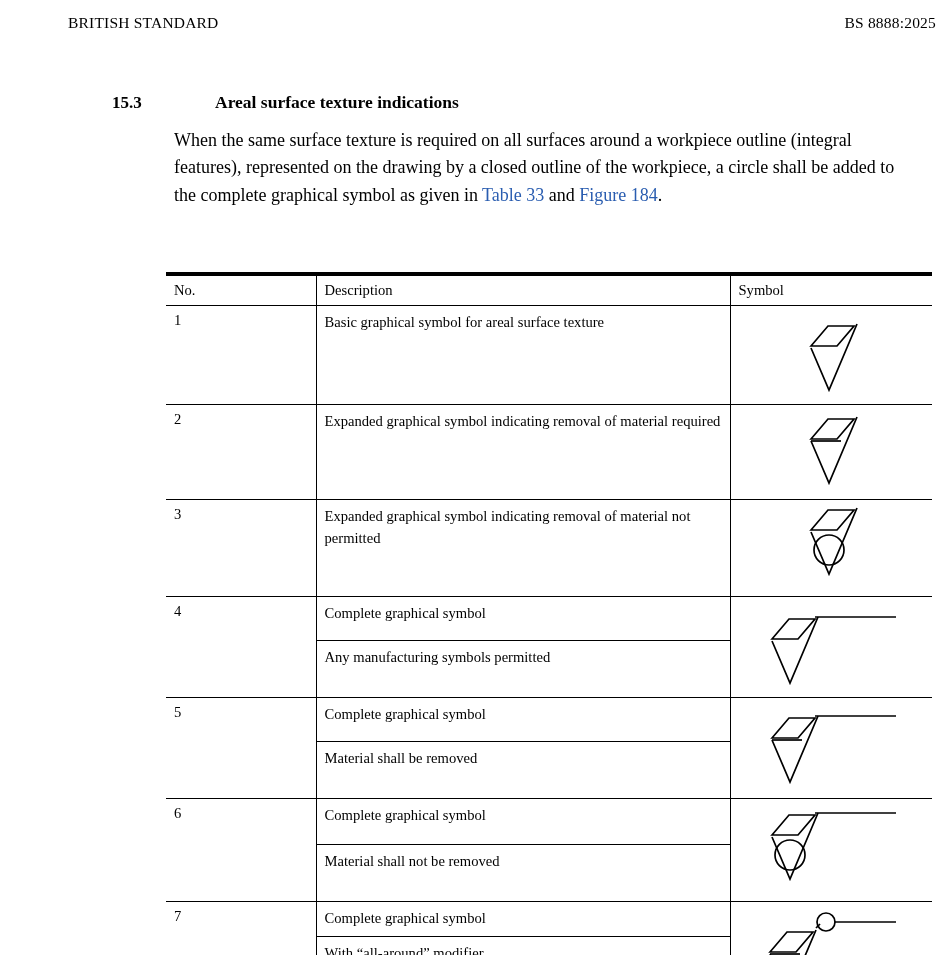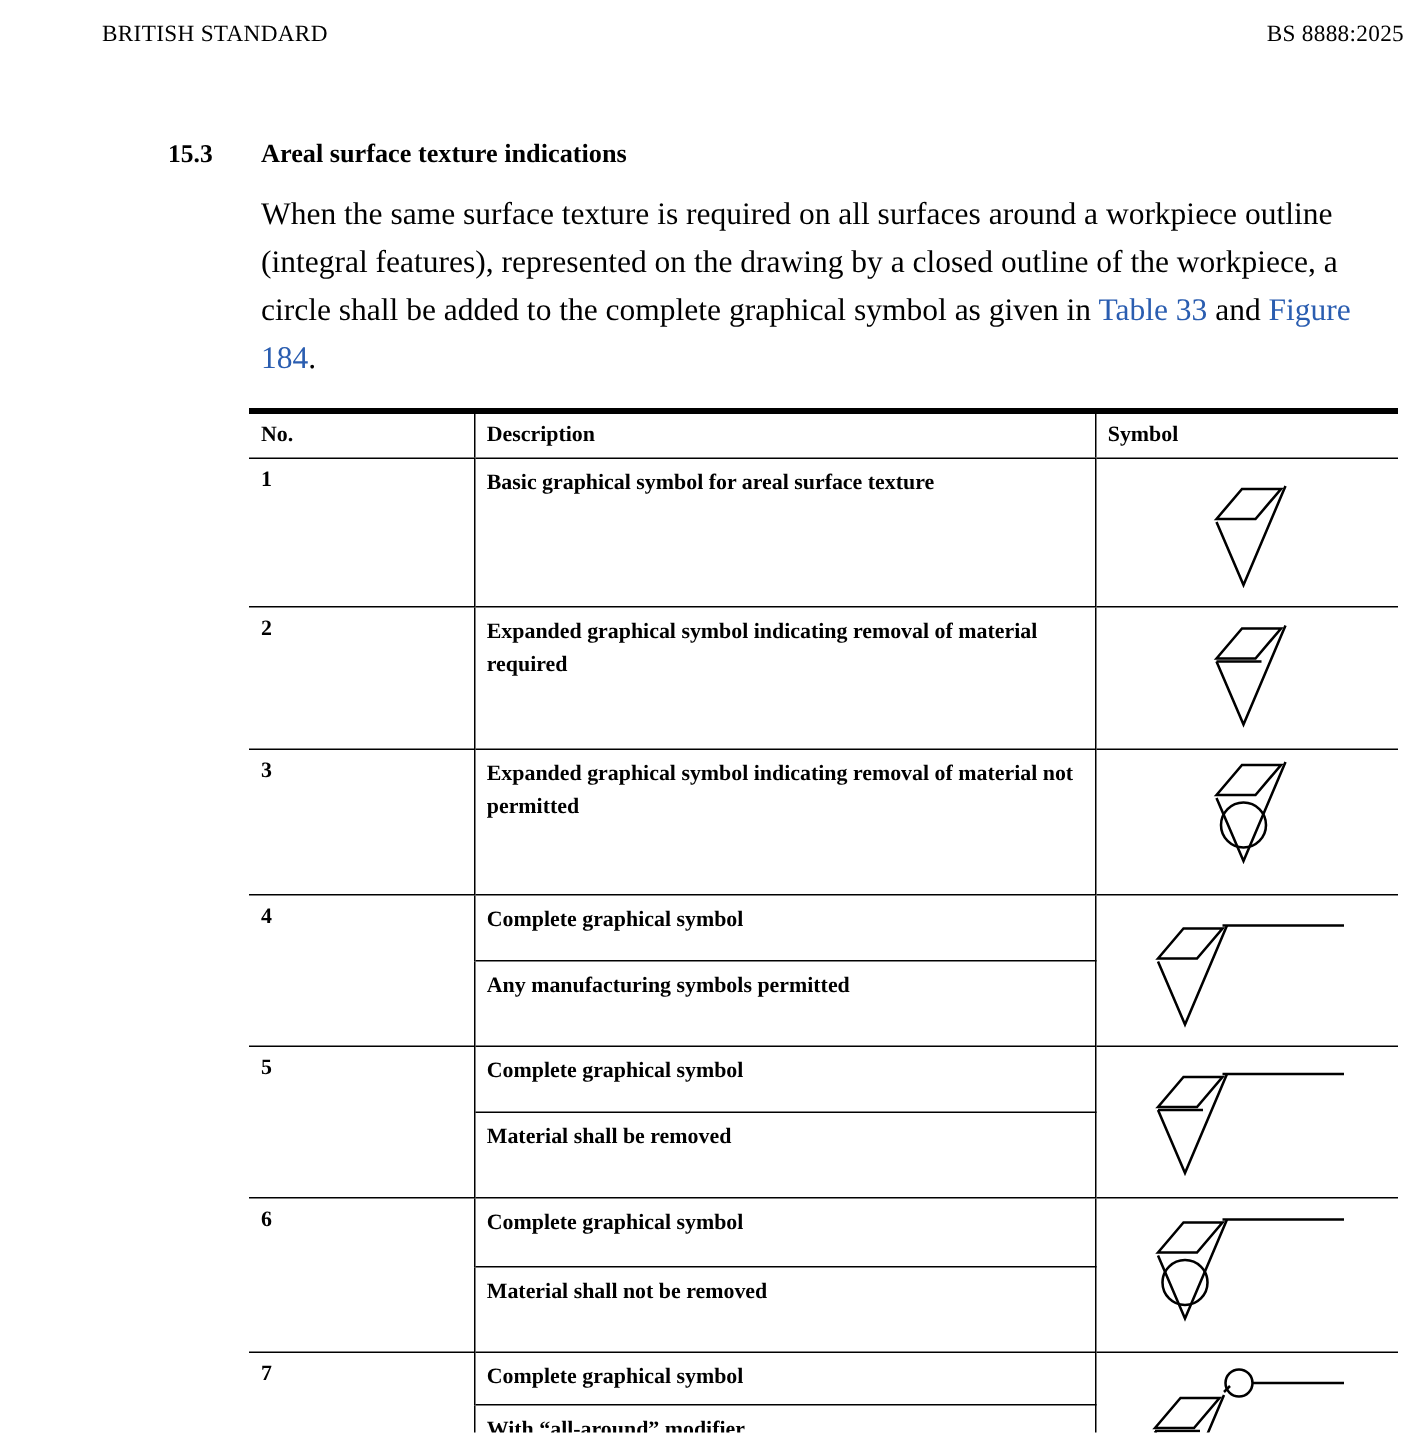--- a/index.html
+++ b/index.html
@@ -47,35 +47,36 @@
     position: absolute;
     top: 92px;
     left: 84px;
     width: 806px;
   }
 
   .clause {
     display: flex;
     align-items: baseline;
     margin-bottom: 14px;
+    gap: 41px;
   }
   .clause-number {
     width: 62px;
     flex: 0 0 62px;
     font-weight: bold;
     font-size: 17px;
   }
   .clause-title {
     font-weight: bold;
     font-size: 17.5px;
   }
 
   .para {
     margin-left: 62px;
-    font-size: 21px;
+    font-size: 18px;
     line-height: 1.52;
     text-align: left;
     margin-bottom: 13px;
     max-width: 744px;
   }
   .xref {
     color: #2a5db0;
   }
 
   
@@ -107,21 +108,21 @@
     font-size: 14.6px;
   }
   table.bs col.c-no    { width: 150px; }
   table.bs col.c-desc  { width: 414px; }
   table.bs col.c-sym   { width: 202px; }
 
   table.bs td, table.bs th {
     vertical-align: top;
     padding: 6px 8px 6px 8px;
     text-align: left;
-    font-weight: bold;
+    font-weight: normal;
   }
   .rule-top td {
     border-top: 4px solid #000;
   }
   .hdr td {
     font-weight: bold;
     border-bottom: 1.6px solid #000;
     padding-top: 4px;
     padding-bottom: 5px;
   }

